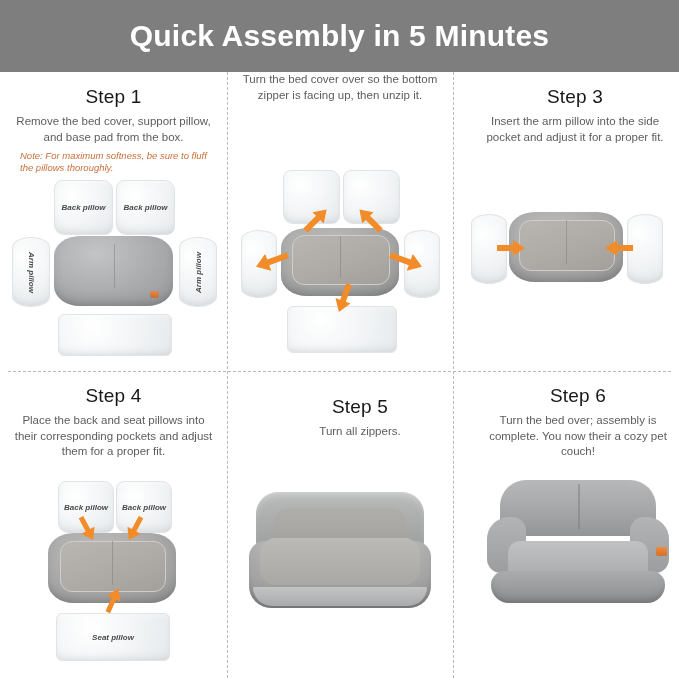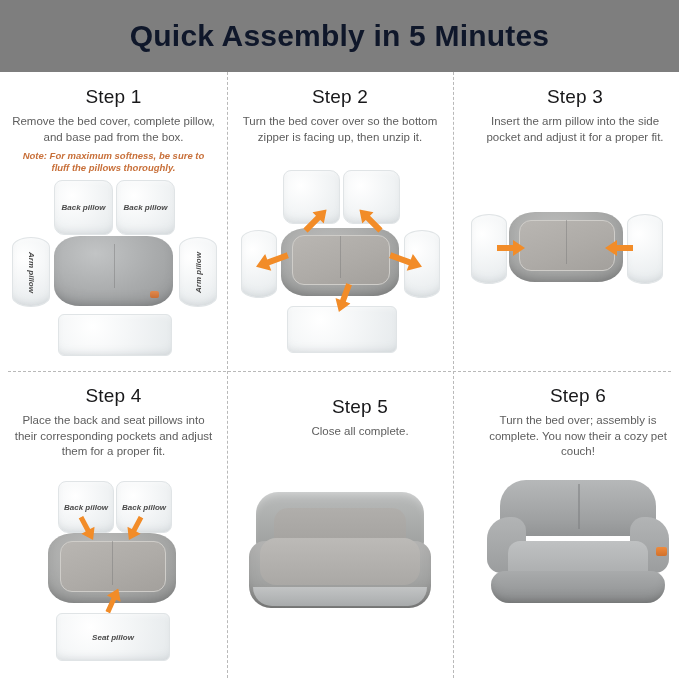--- a/index.html
+++ b/index.html
@@ -12,21 +12,21 @@
   }
   .sheet{position:relative;width:679px;height:678px;background:#fff;}
 
   
   .header{
     position:absolute;left:0;top:0;width:679px;height:72px;
     background:#7e7e7e;
     display:flex;align-items:center;justify-content:center;
   }
   .header-title{
-    color:#0f172a;font-size:30px;font-weight:bold;letter-spacing:.2px;
+    color:#ffffff;font-size:30px;font-weight:bold;letter-spacing:.2px;
     white-space:nowrap;
   }
 
   
   .grid{position:absolute;left:0;top:72px;width:635px;height:606px;}
   .panel{position:absolute;box-sizing:border-box;}
   .p1{left:0;top:0;width:227px;height:299px;}
   .p2{left:227px;top:0;width:226px;height:299px;}
   .p3{left:453px;top:0;width:226px;height:299px;padding-left:18px;}
   .p4{left:0;top:299px;width:227px;height:307px;}
@@ -41,22 +41,22 @@
 
   .step-head{
     text-align:center;font-size:19px;color:#18181a;font-weight:normal;
     margin:14px 0 6px 0;letter-spacing:.2px;
   }
   .step-desc{
     text-align:center;font-size:11.5px;color:#5d5d5d;line-height:1.35;
     padding:0 12px;margin:0;
   }
   .step-note{
-    text-align:center;font-size:9.5px;color:#c8703a;font-style:italic;
-    line-height:1.3;padding:0 20px;margin:5px 0 0 0;font-weight:bold;
+    text-align:left;font-size:9.5px;color:#c8703a;font-style:italic;
+    line-height:1.3;padding:0 20px;margin:5px 0 0 0;font-weight:normal;
   }
 
   
   .art{position:absolute;left:0;right:0;}
 
   
   .pillow{
     position:absolute;
     background:
       radial-gradient(circle at 30% 28%, #ffffff 0%, #f4f6f7 45%, #e6eaec 100%);
@@ -179,21 +179,21 @@
   </div>
 
   <div class="grid">
 
     <div class="vdiv a"></div>
     <div class="vdiv b"></div>
     <div class="hdiv"></div>
 
     <div class="panel p1">
       <div class="step-head">Step 1</div>
-      <div class="step-desc">Remove the bed cover, complete pillow, and base pad from the box.</div>
+      <div class="step-desc">Remove the bed cover, support pillow, and base pad from the box.</div>
       <div class="step-note">Note: For maximum softness, be sure to fluff the pillows thoroughly.</div>
 
       <div class="art" style="top:108px;height:180px;">
 
         <div class="pillow sq-pillow" style="left:54px;top:0px;width:57px;height:53px;">
           <span class="lbl">Back pillow</span>
         </div>
         <div class="pillow sq-pillow" style="left:116px;top:0px;width:57px;height:53px;">
           <span class="lbl">Back pillow</span>
         </div>
@@ -208,21 +208,20 @@
         <div class="cover" style="left:54px;top:56px;width:119px;height:70px;">
           <div class="seam"></div>
           <div class="zip-tag" style="right:14px;bottom:8px;"></div>
         </div>
 
         <div class="pillow pad" style="left:58px;top:134px;width:112px;height:40px;"></div>
       </div>
     </div>
 
     <div class="panel p2">
-      <div class="step-head">Step 2</div>
       <div class="step-desc">Turn the bed cover over so the bottom zipper is facing up, then unzip it.</div>
 
       <div class="art" style="top:96px;height:190px;">
         <div class="pillow sq-pillow" style="left:56px;top:2px;width:55px;height:52px;"></div>
         <div class="pillow sq-pillow" style="left:116px;top:2px;width:55px;height:52px;"></div>
         <div class="pillow bolster" style="left:14px;top:62px;width:34px;height:66px;"></div>
         <div class="pillow bolster" style="left:177px;top:62px;width:34px;height:66px;"></div>
 
         <div class="cover open" style="left:54px;top:60px;width:118px;height:68px;">
           <div class="inner"></div>
@@ -319,21 +318,21 @@
         <div class="arrow" style="left:100px;top:112px;transform:rotate(-66deg);">
           <svg width="26" height="15" viewBox="0 0 26 15">
               <path d="M0 5 h15 V0 l11 7.5 -11 7.5 V10 H0 Z" fill="currentColor"></path>
             </svg>
         </div>
       </div>
     </div>
 
     <div class="panel p5">
       <div class="step-head">Step 5</div>
-      <div class="step-desc">Close all complete.</div>
+      <div class="step-desc">Turn all zippers.</div>
 
       <div class="art" style="top:100px;height:150px;">
         <div class="bed" style="left:22px;top:10px;width:182px;height:116px;">
           <div class="backrest"></div>
           <div class="cush"></div>
           <div class="base"></div>
           <div class="seat"></div>
           <div class="skirt"></div>
         </div>
       </div>

